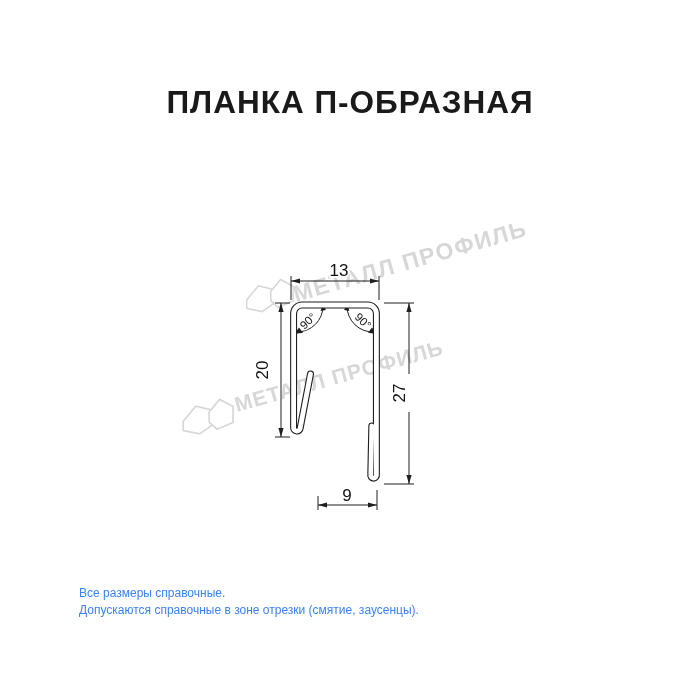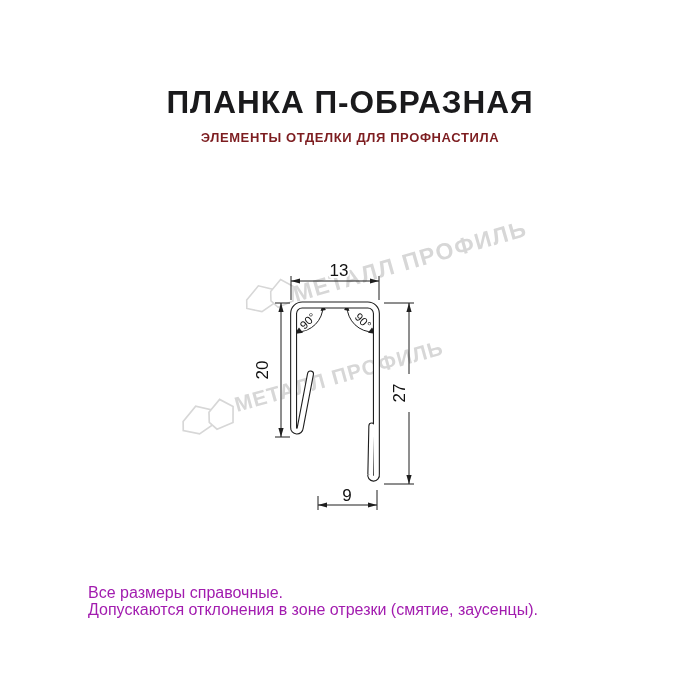--- a/index.html
+++ b/index.html
@@ -10,35 +10,34 @@
   .header{position:absolute;top:84px;left:0;width:700px;text-align:center;}
   .title-line{
     font-size:31.5px;font-weight:bold;letter-spacing:1px;color:#1a1a1c;
     line-height:37px;
   }
   .subtitle{
     margin-top:9px;font-size:13px;font-weight:bold;letter-spacing:.6px;
     color:#7d1d20;
   }
   .drawing-svg{position:absolute;left:0;top:0;width:700px;height:700px;}
-  .footer{position:absolute;left:88px;top:585px;font-size:16px;color:#a21caf;line-height:16.5px;}
+  .footer{position:absolute;left:79px;top:585px;font-size:12px;color:#3b82f6;line-height:16.5px;}
   .dim-text{font-family:"Liberation Sans",sans-serif;font-size:17px;fill:#111;
     paint-order:stroke;stroke:#ffffff;stroke-width:4px;stroke-linejoin:round;}
   .angle-text{font-family:"Liberation Sans",sans-serif;font-size:11.5px;fill:#111;
     paint-order:stroke;stroke:#ffffff;stroke-width:3px;stroke-linejoin:round;}
   .wm-text{font-family:"Liberation Sans",sans-serif;font-weight:bold;fill:#d7d7d7;}
 </style>
 </head>
 <body>
 
 <div class="page">
 
   <div class="header">
     <div class="title-line">ПЛАНКА П-ОБРАЗНАЯ</div>
-    <div class="subtitle">ЭЛЕМЕНТЫ ОТДЕЛКИ ДЛЯ ПРОФНАСТИЛА</div>
   </div>
 
   <svg class="drawing-svg" viewBox="0 0 700 700">
     <defs>
       <g id="wm-logo">
         <polygon points="6,36 32,12 58,22 60,48 32,62 4,52" fill="#ffffff" stroke="#d7d7d7" stroke-width="3"></polygon>
         <polygon points="54,26 76,6 98,22 94,50 64,58 52,44" fill="#ffffff" stroke="#d7d7d7" stroke-width="3"></polygon>
       </g>
     </defs>
 
@@ -107,16 +106,16 @@
       <text class="dim-text" text-anchor="middle" transform="rotate(-90 262 370)" x="262" y="376">20</text>
       <text class="dim-text" text-anchor="middle" transform="rotate(-90 399 393)" x="399" y="399">27</text>
       <text class="dim-text" x="347" y="501" text-anchor="middle">9</text>
       <text class="angle-text" text-anchor="middle" transform="rotate(-44 308 321)" x="308" y="325">90°</text>
       <text class="angle-text" text-anchor="middle" transform="rotate(44 363 321)" x="363" y="325">90°</text>
     </g>
   </svg>
 
   <div class="footer">
     <div>Все размеры справочные.</div>
-    <div>Допускаются отклонения в зоне отрезки (смятие, заусенцы).</div>
+    <div>Допускаются справочные в зоне отрезки (смятие, заусенцы).</div>
   </div>
 
 </div>
 
 </body></html>

